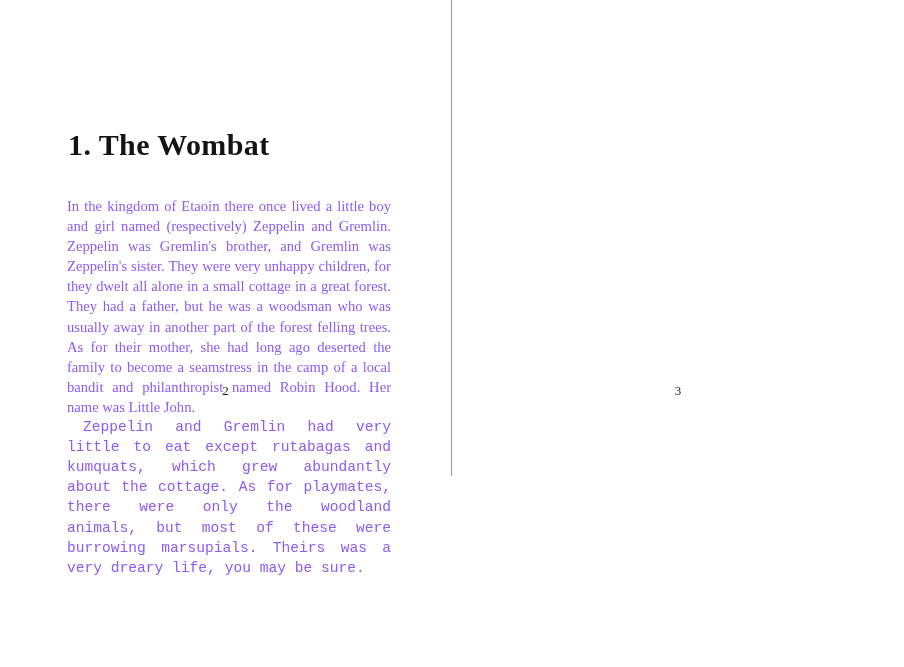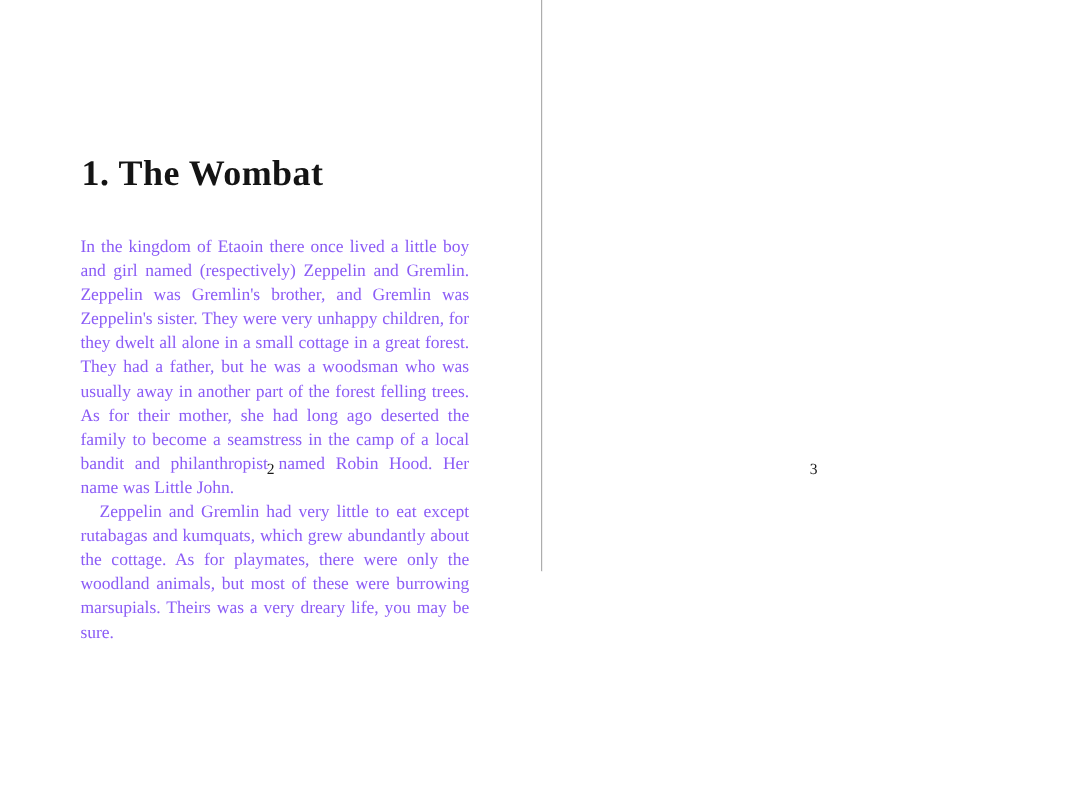--- a/index.html
+++ b/index.html
@@ -53,20 +53,21 @@
     margin: 0;
     font-size: 14.6px;
     line-height: 20.1px;
     text-align: justify;
     text-justify: inter-word;
     color: #8b5cf6;
     hyphens: manual;
   }
   p.indent {
     text-indent: 16px;
+    font-family: Liberation Mono, monospace;
   }
   .folio {
     position: absolute;
     bottom: 77px;
     width: 100%;
     text-align: center;
     font-size: 13px;
     color: #1a1a1a;
   }
 </style>

